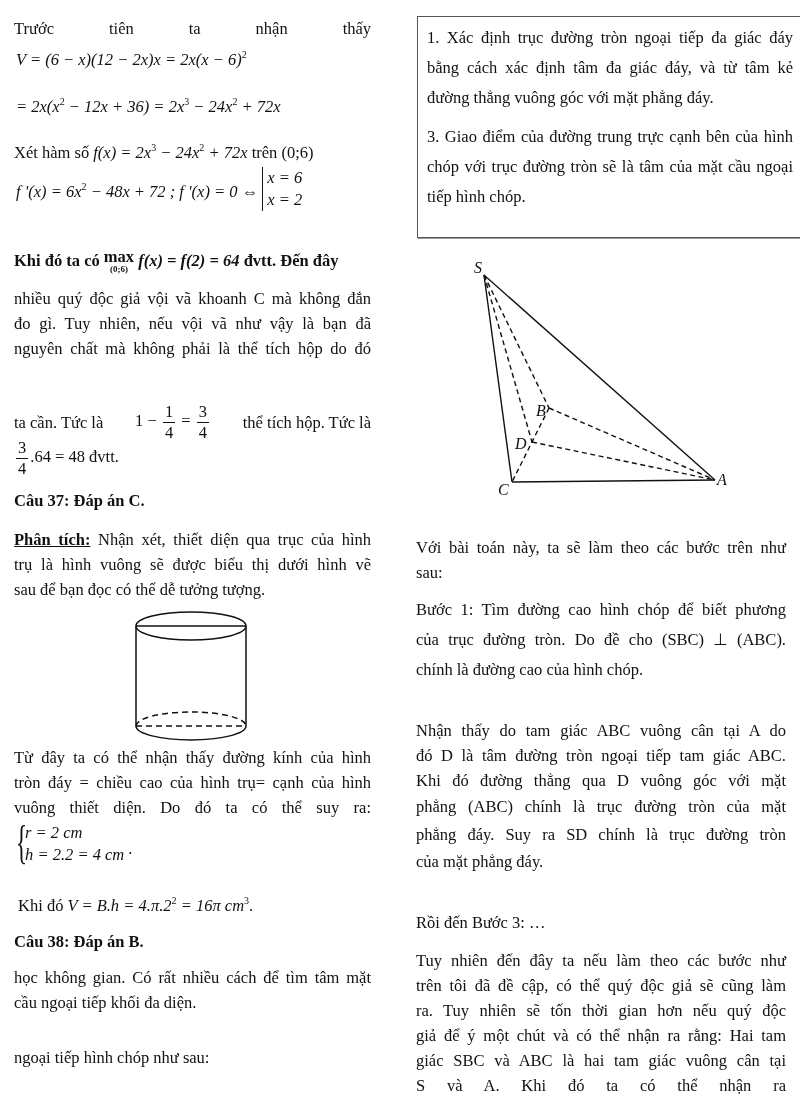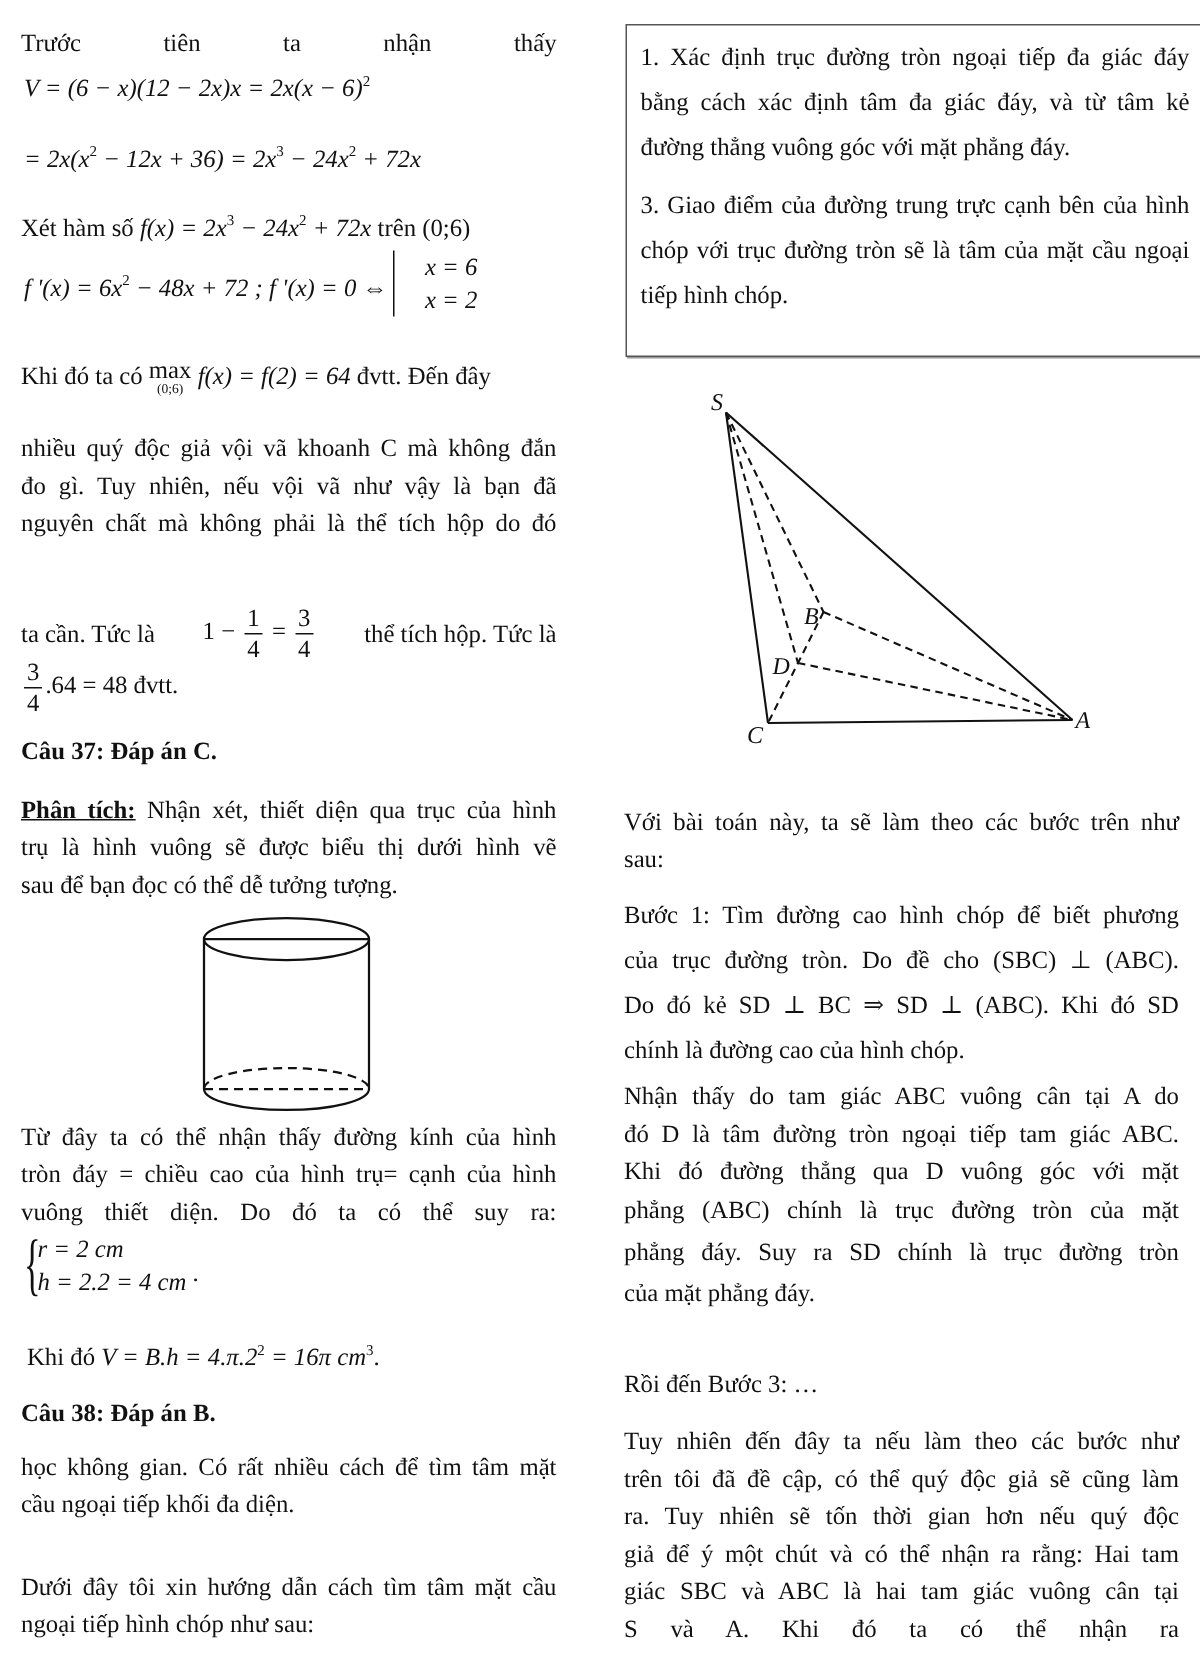--- a/index.html
+++ b/index.html
@@ -16,21 +16,21 @@
   .abs { position: absolute; }
   .bold { font-weight: bold; }
   .ul { text-decoration: underline; font-weight: bold; }
   .frac { display: inline-block; vertical-align: middle; text-align: center; line-height: 1; margin: 0 2px; }
   .frac span { display: block; }
   .frac .num { border-bottom: 1px solid #111; padding: 0 2px 1px; }
   .frac .den { padding-top: 2px; }
   .box { position: absolute; border: 1px solid #555; box-shadow: 1px 1px 0 #999; padding: 6px 8px 0 9px; }
   .box p { margin-bottom: 9px; line-height: 30px; }
   sup { font-size: 10px; vertical-align: 7px; font-style: normal; }
-  .bracket-sys { display: inline-block; vertical-align: middle; border-left: 1.5px solid #111; padding-left: 20px; line-height: 22px; }
+  .bracket-sys { display: inline-block; vertical-align: middle; border-left: 1.5px solid #111; padding-left: 4px; line-height: 22px; }
   .brace-sys { display: inline-block; position: relative; padding-left: 9px; line-height: 22px; }
   .brace-sys .br { position: absolute; left: 0; top: -2px; font-size: 46px; line-height: 46px; font-style: normal; transform: scaleX(0.5); transform-origin: left; }
   .maxop { display: inline-block; vertical-align: -6px; text-align: center; line-height: 1; }
   .maxop .sub { display: block; font-size: 9px; font-style: normal; }
   svg text { font-family: "Liberation Serif", serif; font-style: italic; font-size: 16px; fill: #111; }
 </style>
 </head>
 <body>
 
 <div class="col left">
@@ -53,21 +53,21 @@
     <span>trên</span>
     <span class="m n">(0;6)</span>
   </p>
   <p class="abs m" style="top:167px; left:2px;text-align:center;">
     <span style="vertical-align:middle;"><span>f '(x) = 6x</span><sup>2</sup><span> − 48x + 72  ;  f '(x) = 0 ⇔</span></span>
     <span class="bracket-sys">
       <span style="display:block">x = 6</span>
       <span style="display:block">x = 2</span>
     </span>
   </p>
-  <p class="abs" style="top:238px; width:357px;">
+  <p class="abs" style="top:248px; width:357px;font-weight:bold;">
     <span>Khi đó ta có</span>
     <span class="maxop m n"><span>max</span><span class="sub">(0;6)</span></span>
     <span class="m">f(x) = f(2) = 64</span>
     <span>đvtt. Đến đây</span>
   </p>
   <div class="abs" style="top:286px; width:357px;">
     <p class="jl">nhiều quý độc giả vội vã khoanh C mà không đắn</p>
     <p class="jl">đo gì. Tuy nhiên, nếu vội vã như vậy là bạn đã</p>
     <p class="jl">nguyên chất mà không phải là thể tích hộp do đó</p>
   </div>
@@ -123,21 +123,20 @@
   </p>
 
   <p class="abs bold" style="top:929px;">Câu 38: Đáp án B.</p>
 
   <div class="abs" style="top:965px; width:357px;">
     <p class="jl">học không gian. Có rất nhiều cách để tìm tâm mặt</p>
     <p>cầu ngoại tiếp khối đa diện.</p>
   </div>
 
   <div class="abs" style="top:1045px; width:357px;">
-    <p class="jl">Dưới đây tôi xin hướng dẫn cách tìm tâm mặt cầu</p>
     <p>ngoại tiếp hình chóp như sau:</p>
   </div>
 </div>
 
 <div class="box" style="top:16px; left:417px; width:366px; height:214px;">
   <p class="j">
     <span>1. Xác định trục đường tròn ngoại tiếp đa giác</span>
     <span>đáy bằng cách xác định tâm đa giác đáy, và từ</span>
     <span>tâm kẻ đường thẳng vuông góc với mặt phẳng</span>
     <span>đáy.</span>
@@ -170,21 +169,20 @@
 </svg>
 
 <div class="col right" style="top:535px;">
   <p class="jl">Với bài toán này, ta sẽ làm theo các bước trên như</p>
   <p>sau:</p>
 </div>
 
 <div class="col right" style="top:595px;">
   <p class="jl" style="line-height:30px;">Bước 1: Tìm đường cao hình chóp để biết phương</p>
   <p class="jl m n" style="line-height:30px;">của trục đường tròn. Do đề cho (SBC) ⊥ (ABC).</p>
-  <p class="jl" style="line-height:30px;">Do đó kẻ SD ⊥ BC ⇒ SD ⊥ (ABC). Khi đó SD</p>
   <p style="line-height:30px;">chính là đường cao của hình chóp.</p>
 </div>
 
 <div class="col right" style="top:718px;">
   <p class="jl">Nhận thấy do tam giác ABC vuông cân tại A do</p>
   <p class="jl">đó D là tâm đường tròn ngoại tiếp tam giác ABC.</p>
   <p class="jl">Khi đó đường thẳng qua D vuông góc với mặt</p>
   <p class="jl" style="line-height:28px;">phẳng (ABC) chính là trục đường tròn của mặt</p>
   <p class="jl" style="line-height:28px;">phẳng đáy. Suy ra SD chính là trục đường tròn</p>
   <p>của mặt phẳng đáy.</p>

